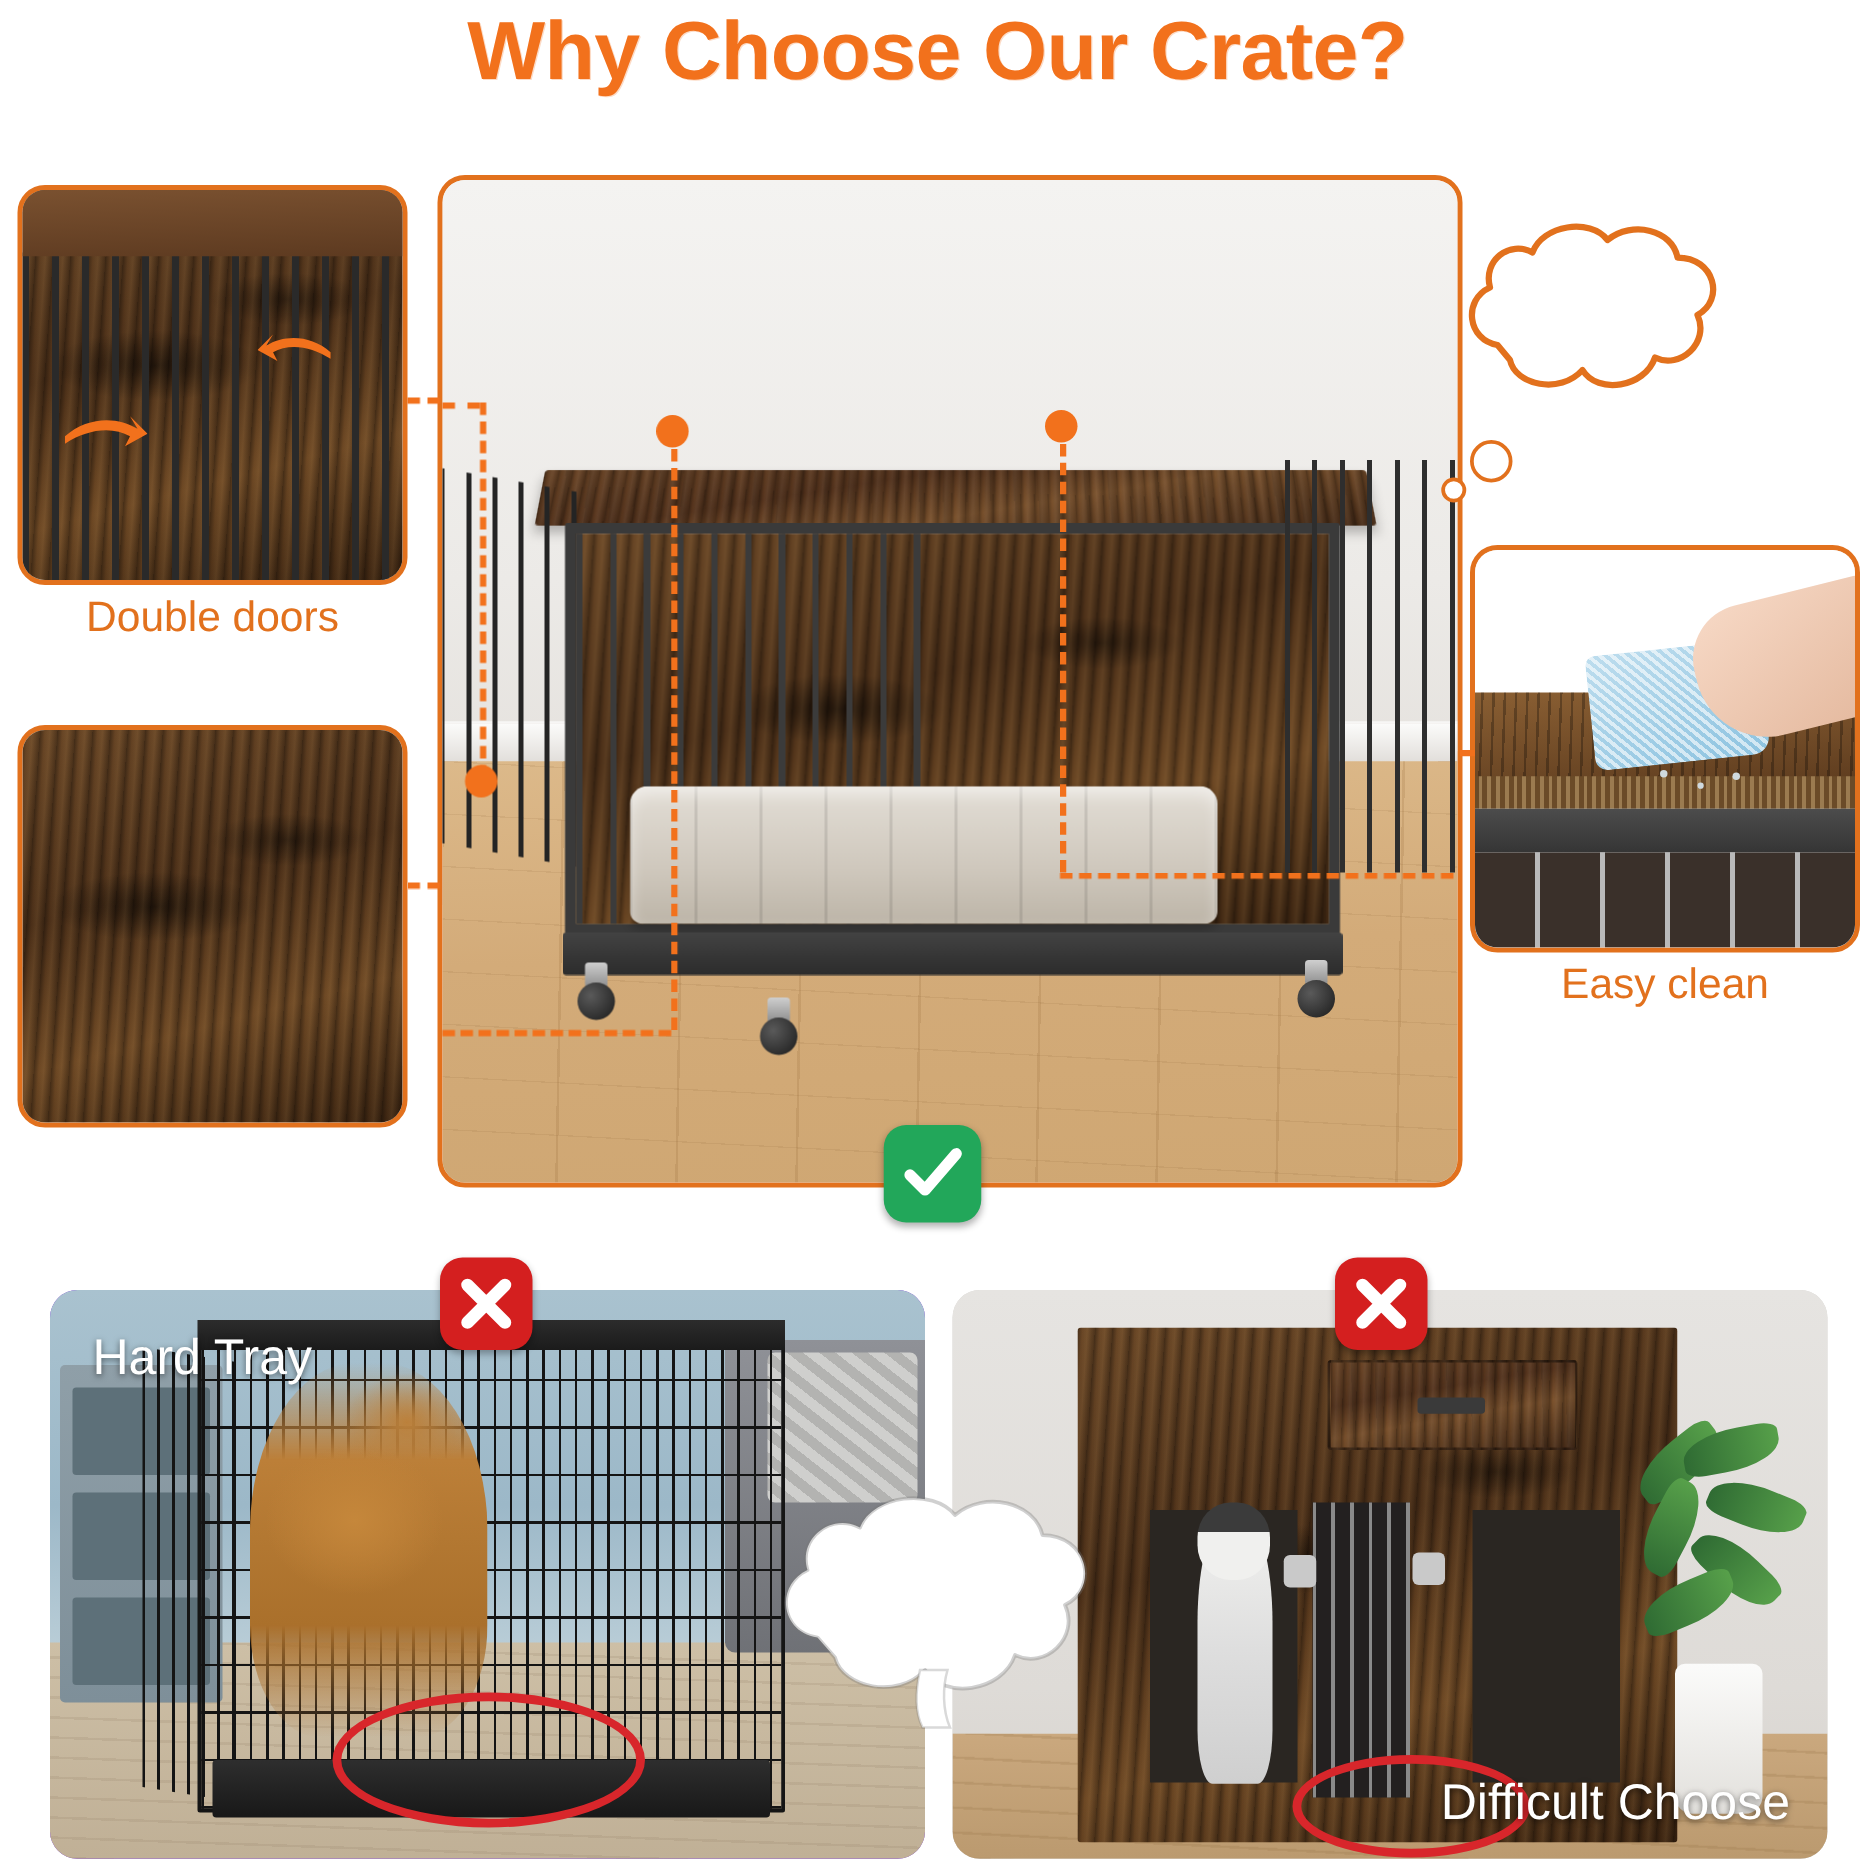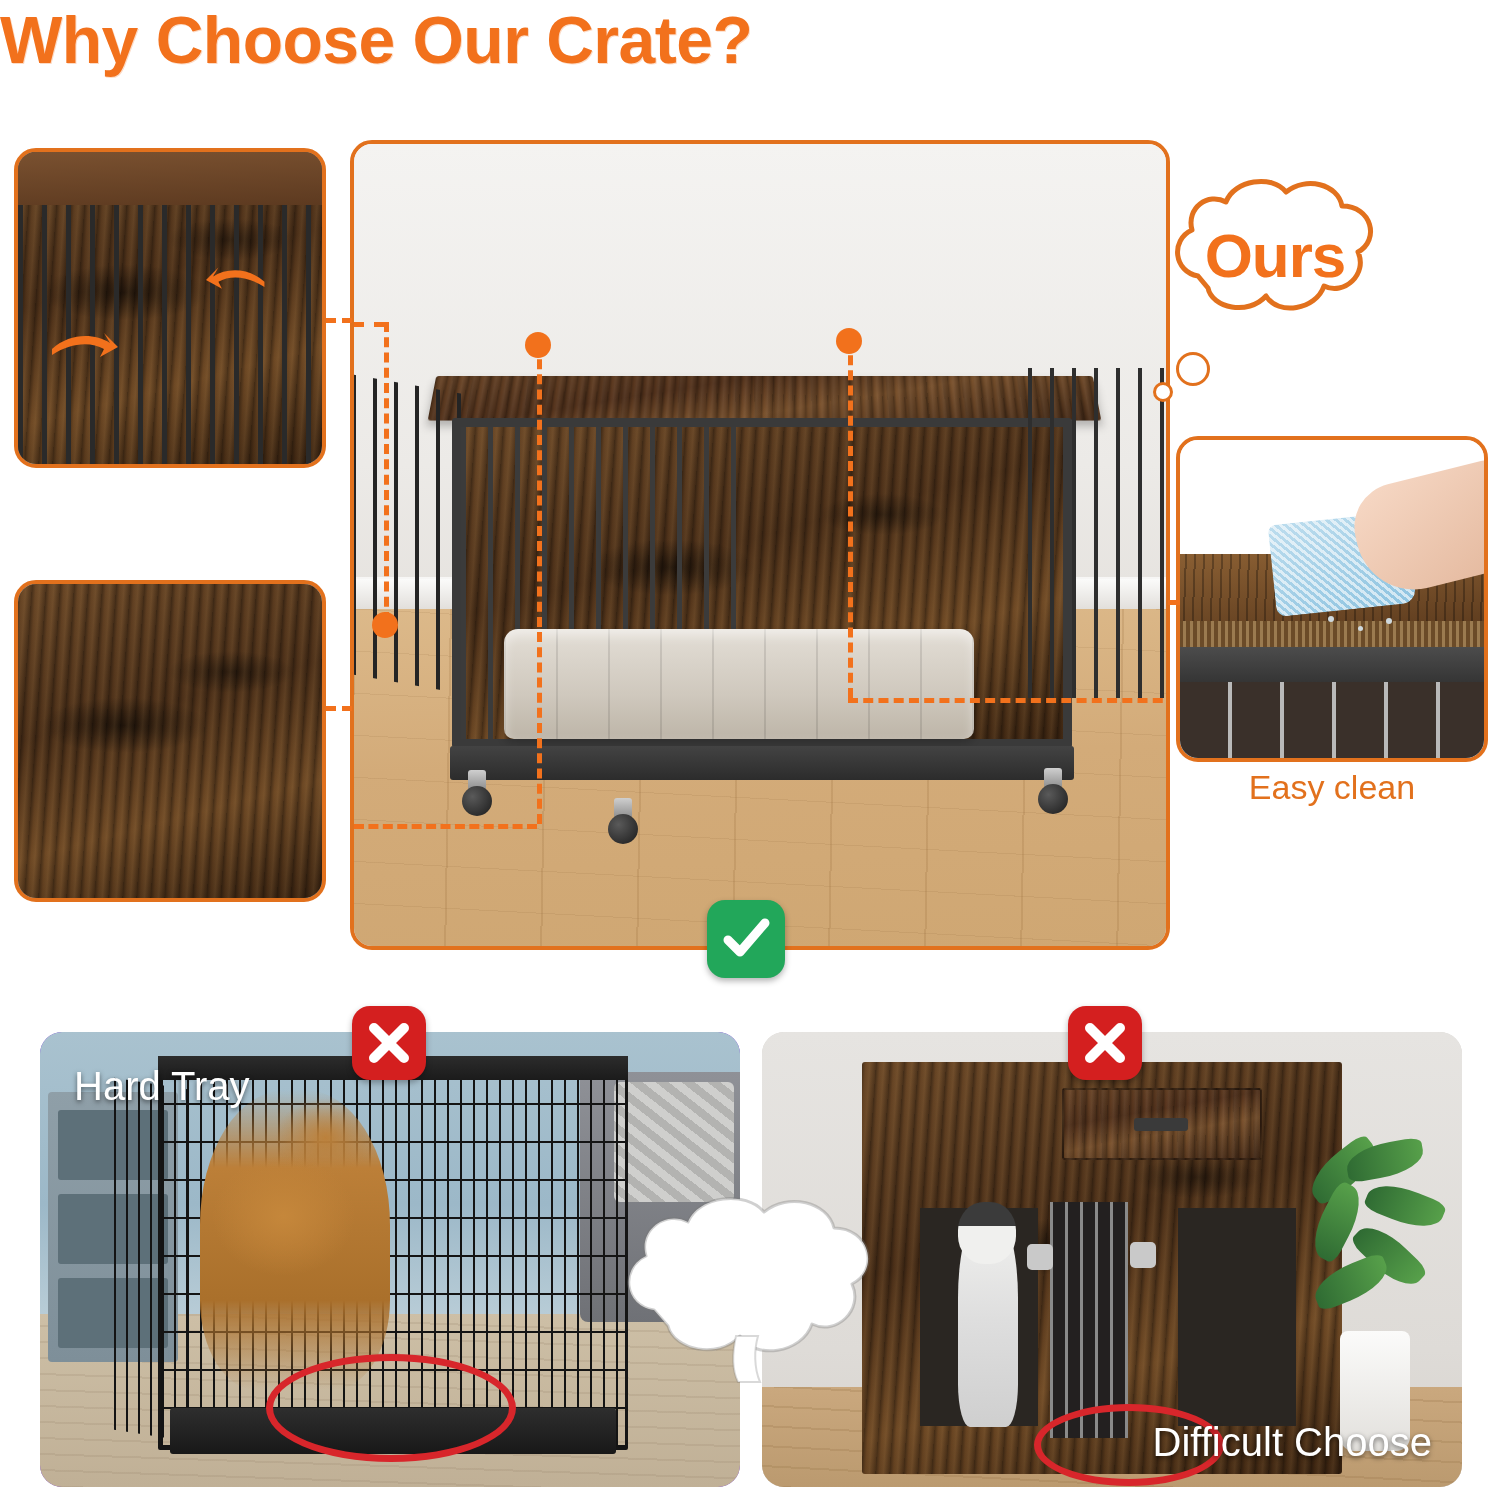--- a/index.html
+++ b/index.html
@@ -8,20 +8,21 @@
     background: #ffffff;
     font-family: "Liberation Sans", sans-serif;
     overflow: hidden;
   }
   #root { position: relative; width: 1500px; height: 1491px; }
 
   
   .title {
     position: absolute;
     left: 0; top: 2px; width: 1500px;
+    text-align: center;
     font-size: 66px;
     font-weight: bold;
     letter-spacing: -0.5px;
     color: #F2711C;
     font-family: "Liberation Sans", sans-serif;
     text-shadow: 1px 1px 0 rgba(242,113,28,.25);
   }
 
   
   .panel {
@@ -217,20 +218,21 @@
     <div style="position:absolute;left:0;top:0;width:100%;height:17%;
         background:linear-gradient(178deg,#7a5130,#5d3a20);"></div>
 
     <svg style="position:absolute;left:30px;top:175px;" width="70" height="40" viewBox="0 0 70 40">
       <path d="M4 22 C 22 6, 46 6, 62 16 L 56 6 L 70 20 L 52 30 L 56 22 C 42 14, 22 16, 4 28 Z" fill="#F2711C"></path>
     </svg>
     <svg style="position:absolute;left:188px;top:110px;" width="62" height="36" viewBox="0 0 70 40">
       <path d="M66 22 C 48 6, 24 6, 8 16 L 14 6 L 0 20 L 18 30 L 14 22 C 28 14, 48 16, 66 28 Z" fill="#F2711C"></path>
     </svg>
   </div>
+  <div class="panel-label" style="left:14px; top:475px; width:312px;">Double doors</div>
 
   <div class="panel" id="p-wood" style="left:14px; top:580px; width:312px; height:322px;">
     <div class="ph wood-dark"></div>
   </div>
 
   <div class="panel" id="p-clean" style="left:1176px; top:436px; width:312px; height:326px;">
     <div class="ph" style="background:linear-gradient(180deg,#ffffff 0 33%, #ffffff 33%);"></div>
 
     <div style="position:absolute;left:-4px;top:36%;width:320px;height:22%;
          background:repeating-linear-gradient(92deg, rgba(0,0,0,.28) 0 2px, rgba(0,0,0,0) 2px 9px),
@@ -303,21 +305,20 @@
   <div class="dline-h" style="left:326px;  top:706px; width:26px;"></div>
   <div class="dline-h" style="left:1168px; top:600px; width:12px;"></div>
 
   <div id="ours">
     <svg class="cloud" viewBox="0 0 230 175">
       <path d="M38 108 C 14 104, 10 72, 32 62 C 26 40, 48 24, 66 34
                C 74 12, 112 6, 126 24 C 146 8, 178 16, 182 38
                C 212 38, 220 72, 198 84 C 208 106, 184 128, 164 118
                C 156 142, 118 148, 106 128 C 88 148, 52 140, 48 120 Z" fill="#ffffff" stroke="#E2711D" stroke-width="5" stroke-linejoin="round"></path>
     </svg>
-    <div class="ours-text">Ours</div>
   </div>
   <div class="mini-bub" style="left:1176px; top:352px; width:34px; height:34px;"></div>
   <div class="mini-bub" style="left:1153px; top:382px; width:20px; height:20px;"></div>
 
   <div class="badge badge-ok" style="left:707px; top:900px; width:78px; height:78px;">
     <svg width="52" height="52" viewBox="0 0 52 52">
       <path d="M8 27 L20 39 L45 10" fill="none" stroke="#ffffff" stroke-width="9" stroke-linecap="round" stroke-linejoin="round"></path>
     </svg>
   </div>
 

